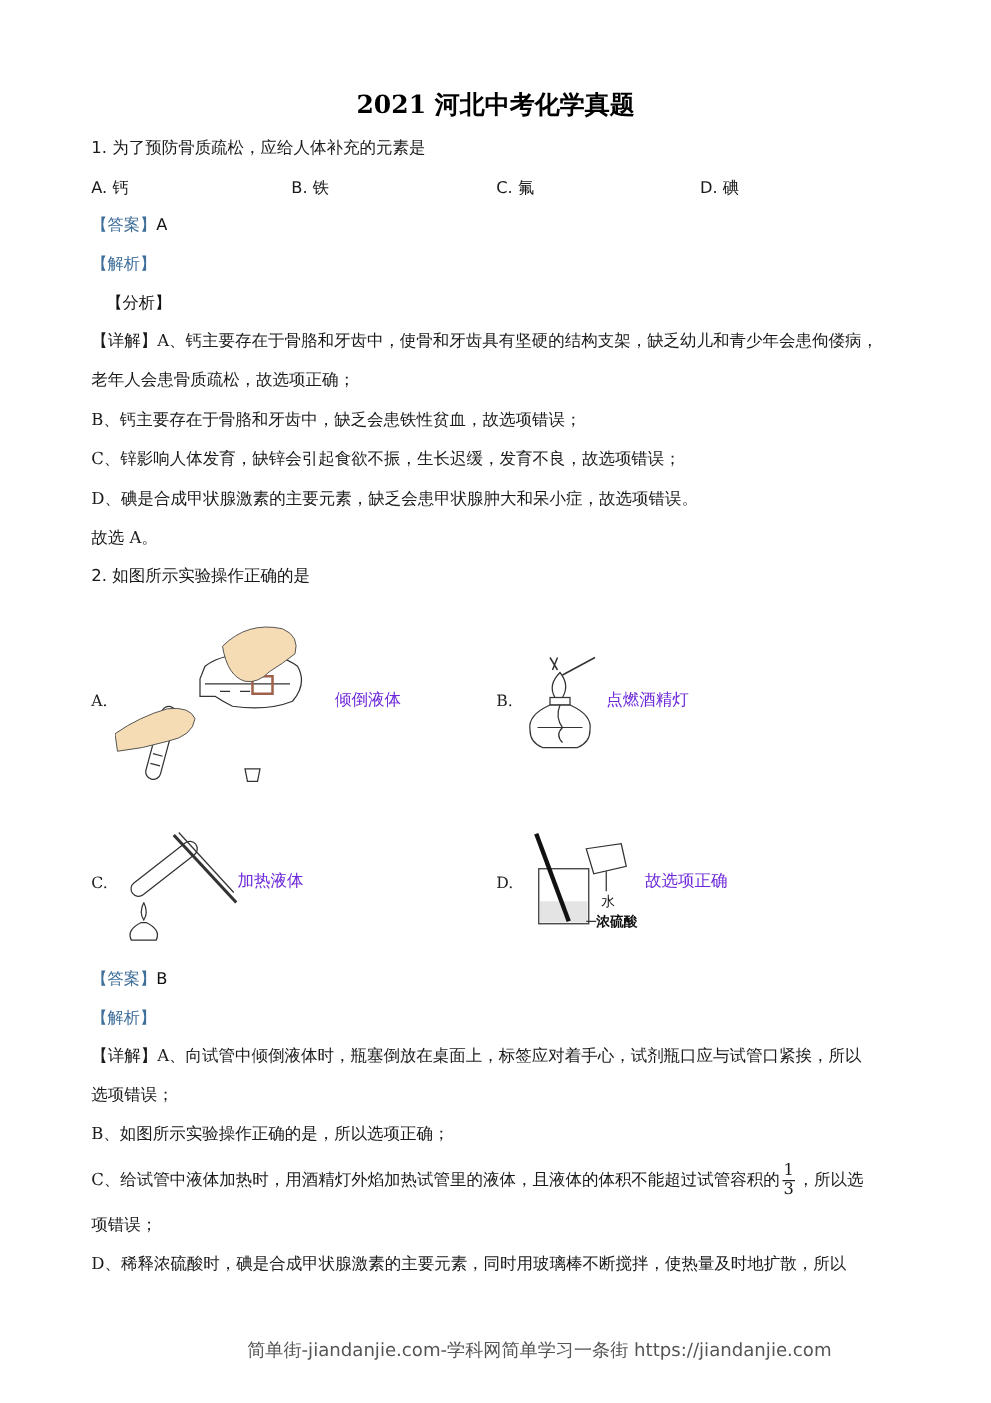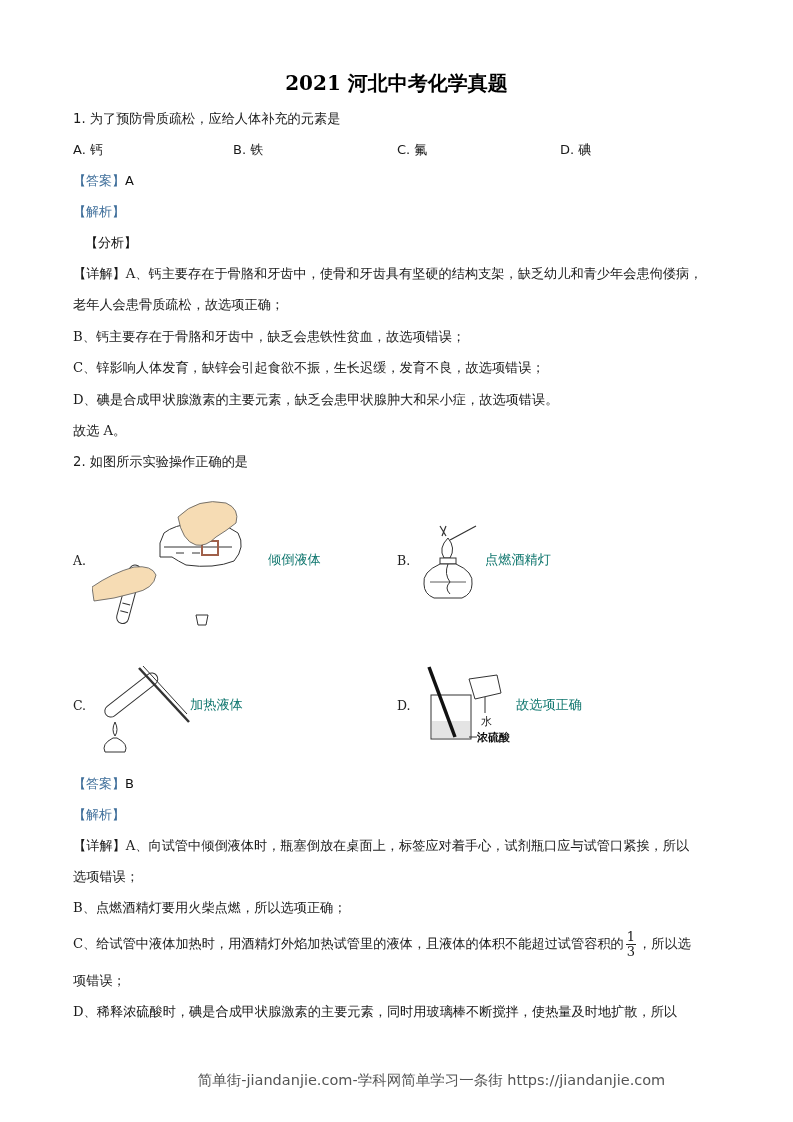--- a/index.html
+++ b/index.html
@@ -8,21 +8,21 @@
   .page { position: absolute; left: 0; top: 0; width: 793px; height: 1122px; }
   .title { position: absolute; top: 70px; left: 0; width: 793px; text-align: center;
            font-family: "DejaVu Serif", "Liberation Serif", serif; font-weight: bold; font-size: 20px; color: #000; }
   .line { position: absolute; left: 73px; font-size: 13.2px; line-height: 18px; white-space: nowrap; color: #1a1a1a; }
   .sans { font-family: "DejaVu Sans", "Liberation Sans", sans-serif; }
   .opt { position: absolute; font-family: "DejaVu Sans", "Liberation Sans", sans-serif; font-size: 13px; color: #1a1a1a; }
   .tag { color: #3e6e9a; font-family: "DejaVu Sans", "Liberation Sans", sans-serif; font-size: 13px; margin-top: 18px; }
   .tag-black { color: #111; font-family: "DejaVu Sans", "Liberation Sans", sans-serif; font-size: 13px; }
   .ans { color: #111; font-family: "DejaVu Sans", "Liberation Sans", sans-serif; font-size: 13px; }
   .fig-label { position: absolute; font-family: "DejaVu Serif", "Liberation Serif", serif; font-size: 12.5px; color: #222; }
-  .fig-caption { position: absolute; font-family: "DejaVu Serif", "Liberation Serif", serif; font-size: 13.2px; color: #0f766e; }
+  .fig-caption { position: absolute; font-family: "DejaVu Serif", "Liberation Serif", serif; font-size: 13.2px; color: #6d28d9; }
   .fig { position: absolute; }
   .frac { display: inline-block; vertical-align: middle; text-align: center; line-height: 14px; margin: 0 2px; font-size: 13px; }
   .frac span { display: block; }
   .frac .num { border-bottom: 1px solid #222; padding: 0 1px; }
   .footer { position: absolute; top: 1071px; left: 0; width: 793px; text-align: center;
             font-family: "DejaVu Sans", "Liberation Sans", sans-serif; font-size: 14.5px; color: #555; margin-left: 35px; }
 </style>
 </head>
 <body>
 
@@ -117,21 +117,21 @@
 
   <div class="line" style="top:775px;">
     <span class="tag">【答案】</span><span class="ans">B</span>
   </div>
   <div class="line" style="top:806px;">
     <span class="tag">【解析】</span>
   </div>
 
   <div class="line" style="top:837px;">【详解】A、向试管中倾倒液体时，瓶塞倒放在桌面上，标签应对着手心，试剂瓶口应与试管口紧挨，所以</div>
   <div class="line" style="top:868px;">选项错误；</div>
-  <div class="line" style="top:899px;">B、点燃酒精灯要用火柴点燃，所以选项正确；</div>
+  <div class="line" style="top:899px;">B、如图所示实验操作正确的是，所以选项正确；</div>
   <div class="line" style="top:930px;">
     <span>C、给试管中液体加热时，用酒精灯外焰加热试管里的液体，且液体的体积不能超过试管容积的</span><span class="frac"><span class="num">1</span><span class="den">3</span></span><span>，所以选</span>
   </div>
   <div class="line" style="top:972px;">项错误；</div>
   <div class="line" style="top:1003px;">D、稀释浓硫酸时，碘是合成甲状腺激素的主要元素，同时用玻璃棒不断搅拌，使热量及时地扩散，所以</div>
 
   <div class="footer">简单街-jiandanjie.com-学科网简单学习一条街 https://jiandanjie.com</div>
 </div>
 
 </body></html>

